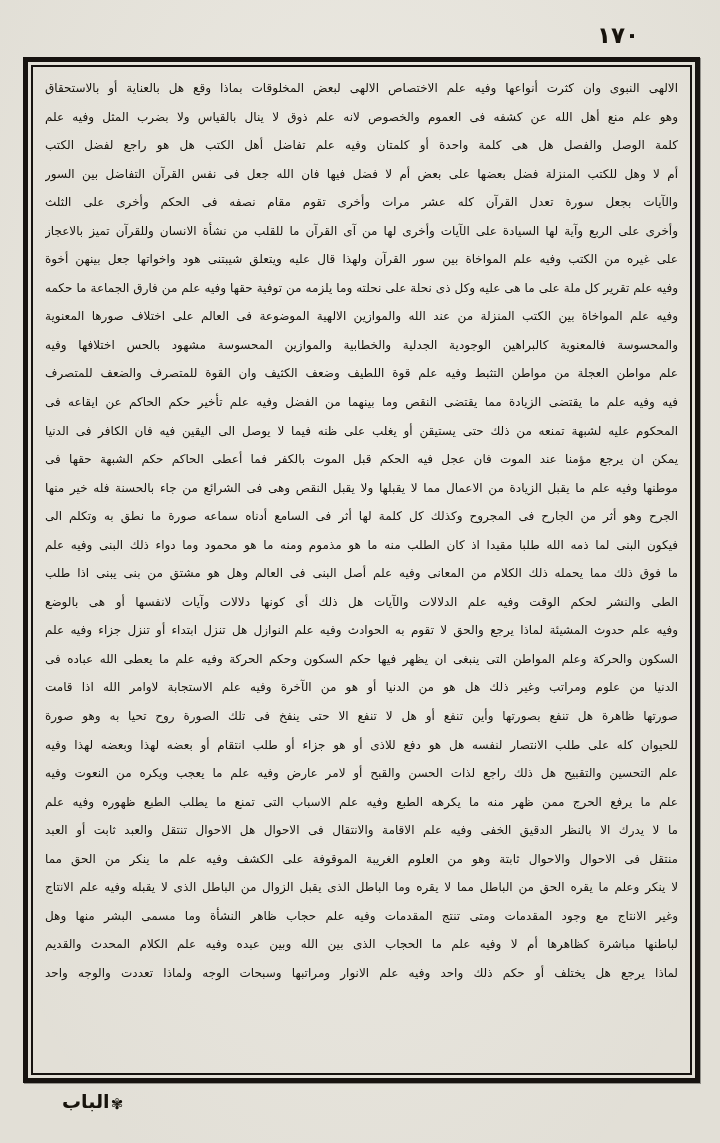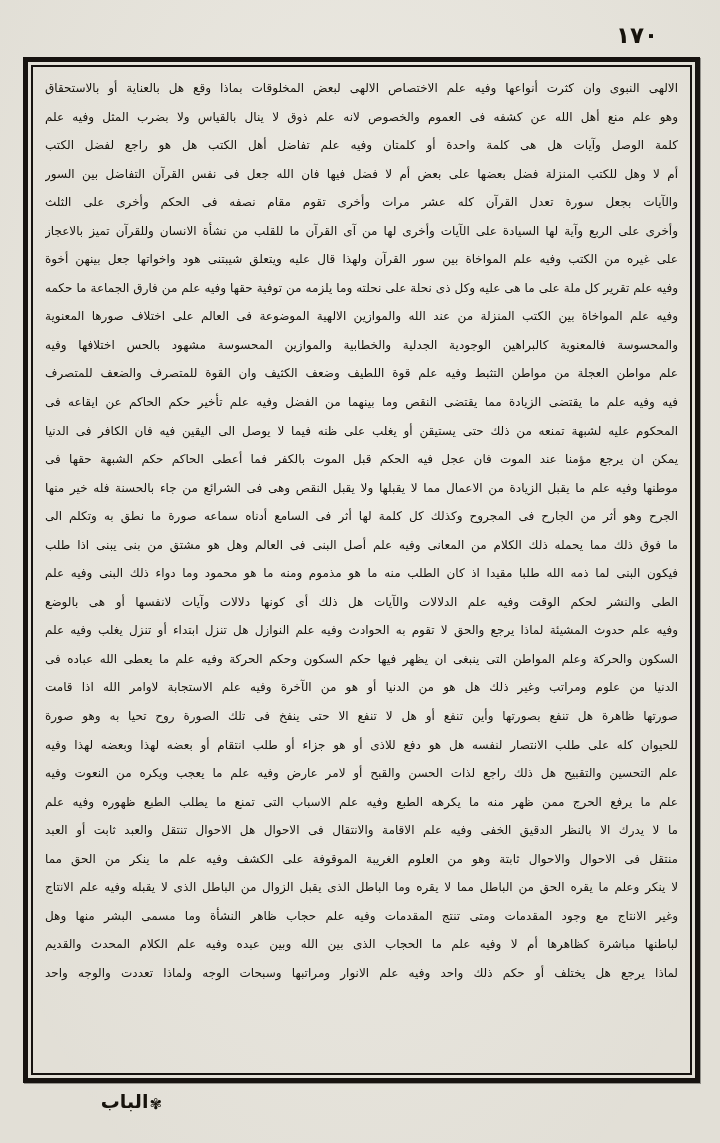--- a/index.html
+++ b/index.html
@@ -18,21 +18,21 @@
   .page{
     position:absolute;inset:0;
     background:
       radial-gradient(ellipse at 50% 40%, rgba(255,255,255,.25), rgba(0,0,0,.03) 85%),
       var(--paper);
   }
   .page-number{
     position:absolute;
     top:22px;right:62px;
     width:80px;
-    text-align:right;
+    text-align:center;
     font-size:23px;
     font-weight:bold;
     color:var(--ink);
     letter-spacing:2px;
     direction:rtl;
   }
   .frame{
     position:absolute;
     left:23px;top:57px;
     width:677px;height:1026px;
@@ -61,21 +61,21 @@
     text-align-last:justify;
     text-justify:inter-word;
     direction:rtl;
     letter-spacing:.1px;
   }
   .catchword{
     position:absolute;
     left:62px;top:1090px;
     width:100px;
     direction:rtl;
-    text-align:right;
+    text-align:left;
     font-size:19px;
     font-weight:bold;
     color:var(--ink);
   }
   .catchword .ornament{
     font-size:15px;
     margin-left:1px;
     vertical-align:-1px;
   }
 </style>
@@ -84,38 +84,38 @@
 
 <div class="page">
 
   <div class="page-number">١٧٠</div>
 
   <div class="frame">
     <div class="frame-inner">
       <div class="text-block">
           <div class="line">الالهى النبوى وان كثرت أنواعها وفيه علم الاختصاص الالهى لبعض المخلوقات بماذا وقع هل بالعناية أو بالاستحقاق</div>
           <div class="line">وهو علم منع أهل الله عن كشفه فى العموم والخصوص لانه علم ذوق لا ينال بالقياس ولا بضرب المثل وفيه علم</div>
-          <div class="line">كلمة الوصل وآيات هل هى كلمة واحدة أو كلمتان وفيه علم تفاضل أهل الكتب هل هو راجع لفضل الكتب</div>
+          <div class="line">كلمة الوصل والفصل هل هى كلمة واحدة أو كلمتان وفيه علم تفاضل أهل الكتب هل هو راجع لفضل الكتب</div>
           <div class="line">أم لا وهل للكتب المنزلة فضل بعضها على بعض أم لا فضل فيها فان الله جعل فى نفس القرآن التفاضل بين السور</div>
           <div class="line">والآيات بجعل سورة تعدل القرآن كله عشر مرات وأخرى تقوم مقام نصفه فى الحكم وأخرى على الثلث</div>
           <div class="line">وأخرى على الربع وآية لها السيادة على الآيات وأخرى لها من آى القرآن ما للقلب من نشأة الانسان وللقرآن تميز بالاعجاز</div>
           <div class="line">على غيره من الكتب وفيه علم المواخاة بين سور القرآن ولهذا قال عليه ويتعلق شيبتنى هود واخواتها جعل بينهن أخوة</div>
           <div class="line">وفيه علم تقرير كل ملة على ما هى عليه وكل ذى نحلة على نحلته وما يلزمه من توفية حقها وفيه علم من فارق الجماعة ما حكمه</div>
           <div class="line">وفيه علم المواخاة بين الكتب المنزلة من عند الله والموازين الالهية الموضوعة فى العالم على اختلاف صورها المعنوية</div>
           <div class="line">والمحسوسة فالمعنوية كالبراهين الوجودية الجدلية والخطابية والموازين المحسوسة مشهود بالحس اختلافها وفيه</div>
           <div class="line">علم مواطن العجلة من مواطن التثبط وفيه علم قوة اللطيف وضعف الكثيف وان القوة للمتصرف والضعف للمتصرف</div>
           <div class="line">فيه وفيه علم ما يقتضى الزيادة مما يقتضى النقص وما بينهما من الفضل وفيه علم تأخير حكم الحاكم عن ايقاعه فى</div>
           <div class="line">المحكوم عليه لشبهة تمنعه من ذلك حتى يستيقن أو يغلب على ظنه فيما لا يوصل الى اليقين فيه فان الكافر فى الدنيا</div>
           <div class="line">يمكن ان يرجع مؤمنا عند الموت فان عجل فيه الحكم قبل الموت بالكفر فما أعطى الحاكم حكم الشبهة حقها فى</div>
           <div class="line">موطنها وفيه علم ما يقبل الزيادة من الاعمال مما لا يقبلها ولا يقبل النقص وهى فى الشرائع من جاء بالحسنة فله خير منها</div>
           <div class="line">الجرح وهو أثر من الجارح فى المجروح وكذلك كل كلمة لها أثر فى السامع أدناه سماعه صورة ما نطق به وتكلم الى</div>
+          <div class="line">فيكون البنى لما ذمه الله طلبا مقيدا اذ كان الطلب منه ما هو مذموم ومنه ما هو محمود وما دواء ذلك البنى وفيه علم</div>
           <div class="line">ما فوق ذلك مما يحمله ذلك الكلام من المعانى وفيه علم أصل البنى فى العالم وهل هو مشتق من بنى يبنى اذا طلب</div>
-          <div class="line">فيكون البنى لما ذمه الله طلبا مقيدا اذ كان الطلب منه ما هو مذموم ومنه ما هو محمود وما دواء ذلك البنى وفيه علم</div>
           <div class="line">الطى والنشر لحكم الوقت وفيه علم الدلالات والآيات هل ذلك أى كونها دلالات وآيات لانفسها أو هى بالوضع</div>
-          <div class="line">وفيه علم حدوث المشيئة لماذا يرجع والحق لا تقوم به الحوادث وفيه علم النوازل هل تنزل ابتداء أو تنزل يغلب وفيه علم</div>
+          <div class="line">وفيه علم حدوث المشيئة لماذا يرجع والحق لا تقوم به الحوادث وفيه علم النوازل هل تنزل ابتداء أو تنزل جزاء وفيه علم</div>
           <div class="line">السكون والحركة وعلم المواطن التى ينبغى ان يظهر فيها حكم السكون وحكم الحركة وفيه علم ما يعطى الله عباده فى</div>
           <div class="line">الدنيا من علوم ومراتب وغير ذلك هل هو من الدنيا أو هو من الآخرة وفيه علم الاستجابة لاوامر الله اذا قامت</div>
           <div class="line">صورتها ظاهرة هل تنفع بصورتها وأين تنفع أو هل لا تنفع الا حتى ينفخ فى تلك الصورة روح تحيا به وهو صورة</div>
           <div class="line">للحيوان كله على طلب الانتصار لنفسه هل هو دفع للاذى أو هو جزاء أو طلب انتقام أو بعضه لهذا وبعضه لهذا وفيه</div>
           <div class="line">علم التحسين والتقبيح هل ذلك راجع لذات الحسن والقبح أو لامر عارض وفيه علم ما يعجب ويكره من النعوت وفيه</div>
           <div class="line">علم ما يرفع الحرج ممن ظهر منه ما يكرهه الطبع وفيه علم الاسباب التى تمنع ما يطلب الطبع ظهوره وفيه علم</div>
           <div class="line">ما لا يدرك الا بالنظر الدقيق الخفى وفيه علم الاقامة والانتقال فى الاحوال هل الاحوال تنتقل والعبد ثابت أو العبد</div>
           <div class="line">منتقل فى الاحوال والاحوال ثابتة وهو من العلوم الغريبة الموقوفة على الكشف وفيه علم ما ينكر من الحق مما</div>
           <div class="line">لا ينكر وعلم ما يقره الحق من الباطل مما لا يقره وما الباطل الذى يقبل الزوال من الباطل الذى لا يقبله وفيه علم الانتاج</div>
           <div class="line">وغير الانتاج مع وجود المقدمات ومتى تنتج المقدمات وفيه علم حجاب ظاهر النشأة وما مسمى البشر منها وهل</div>

